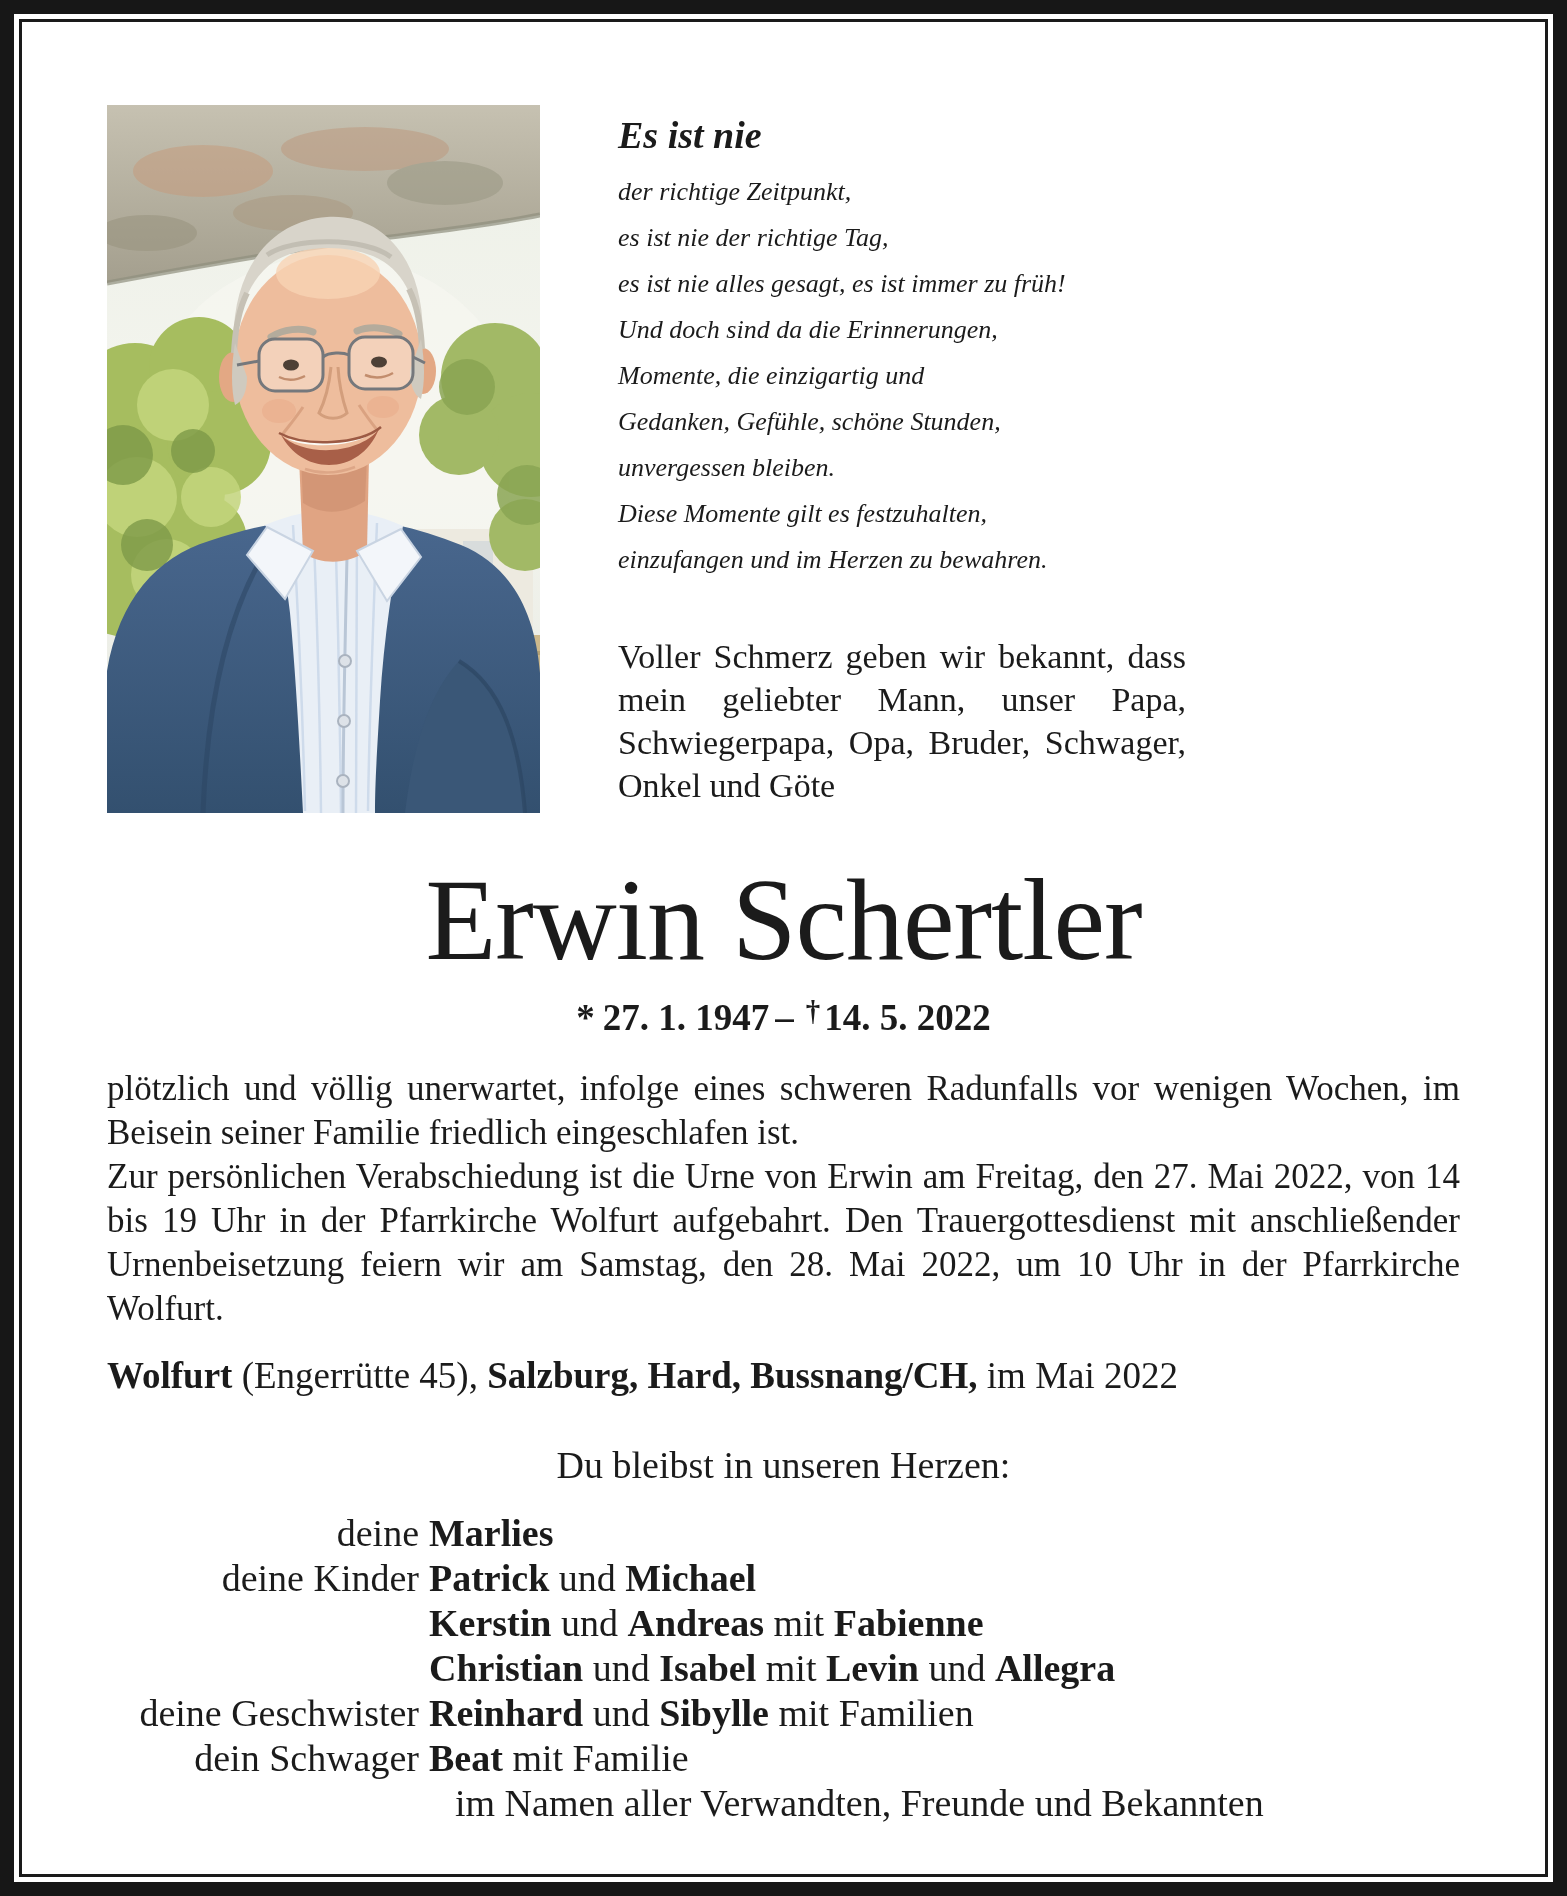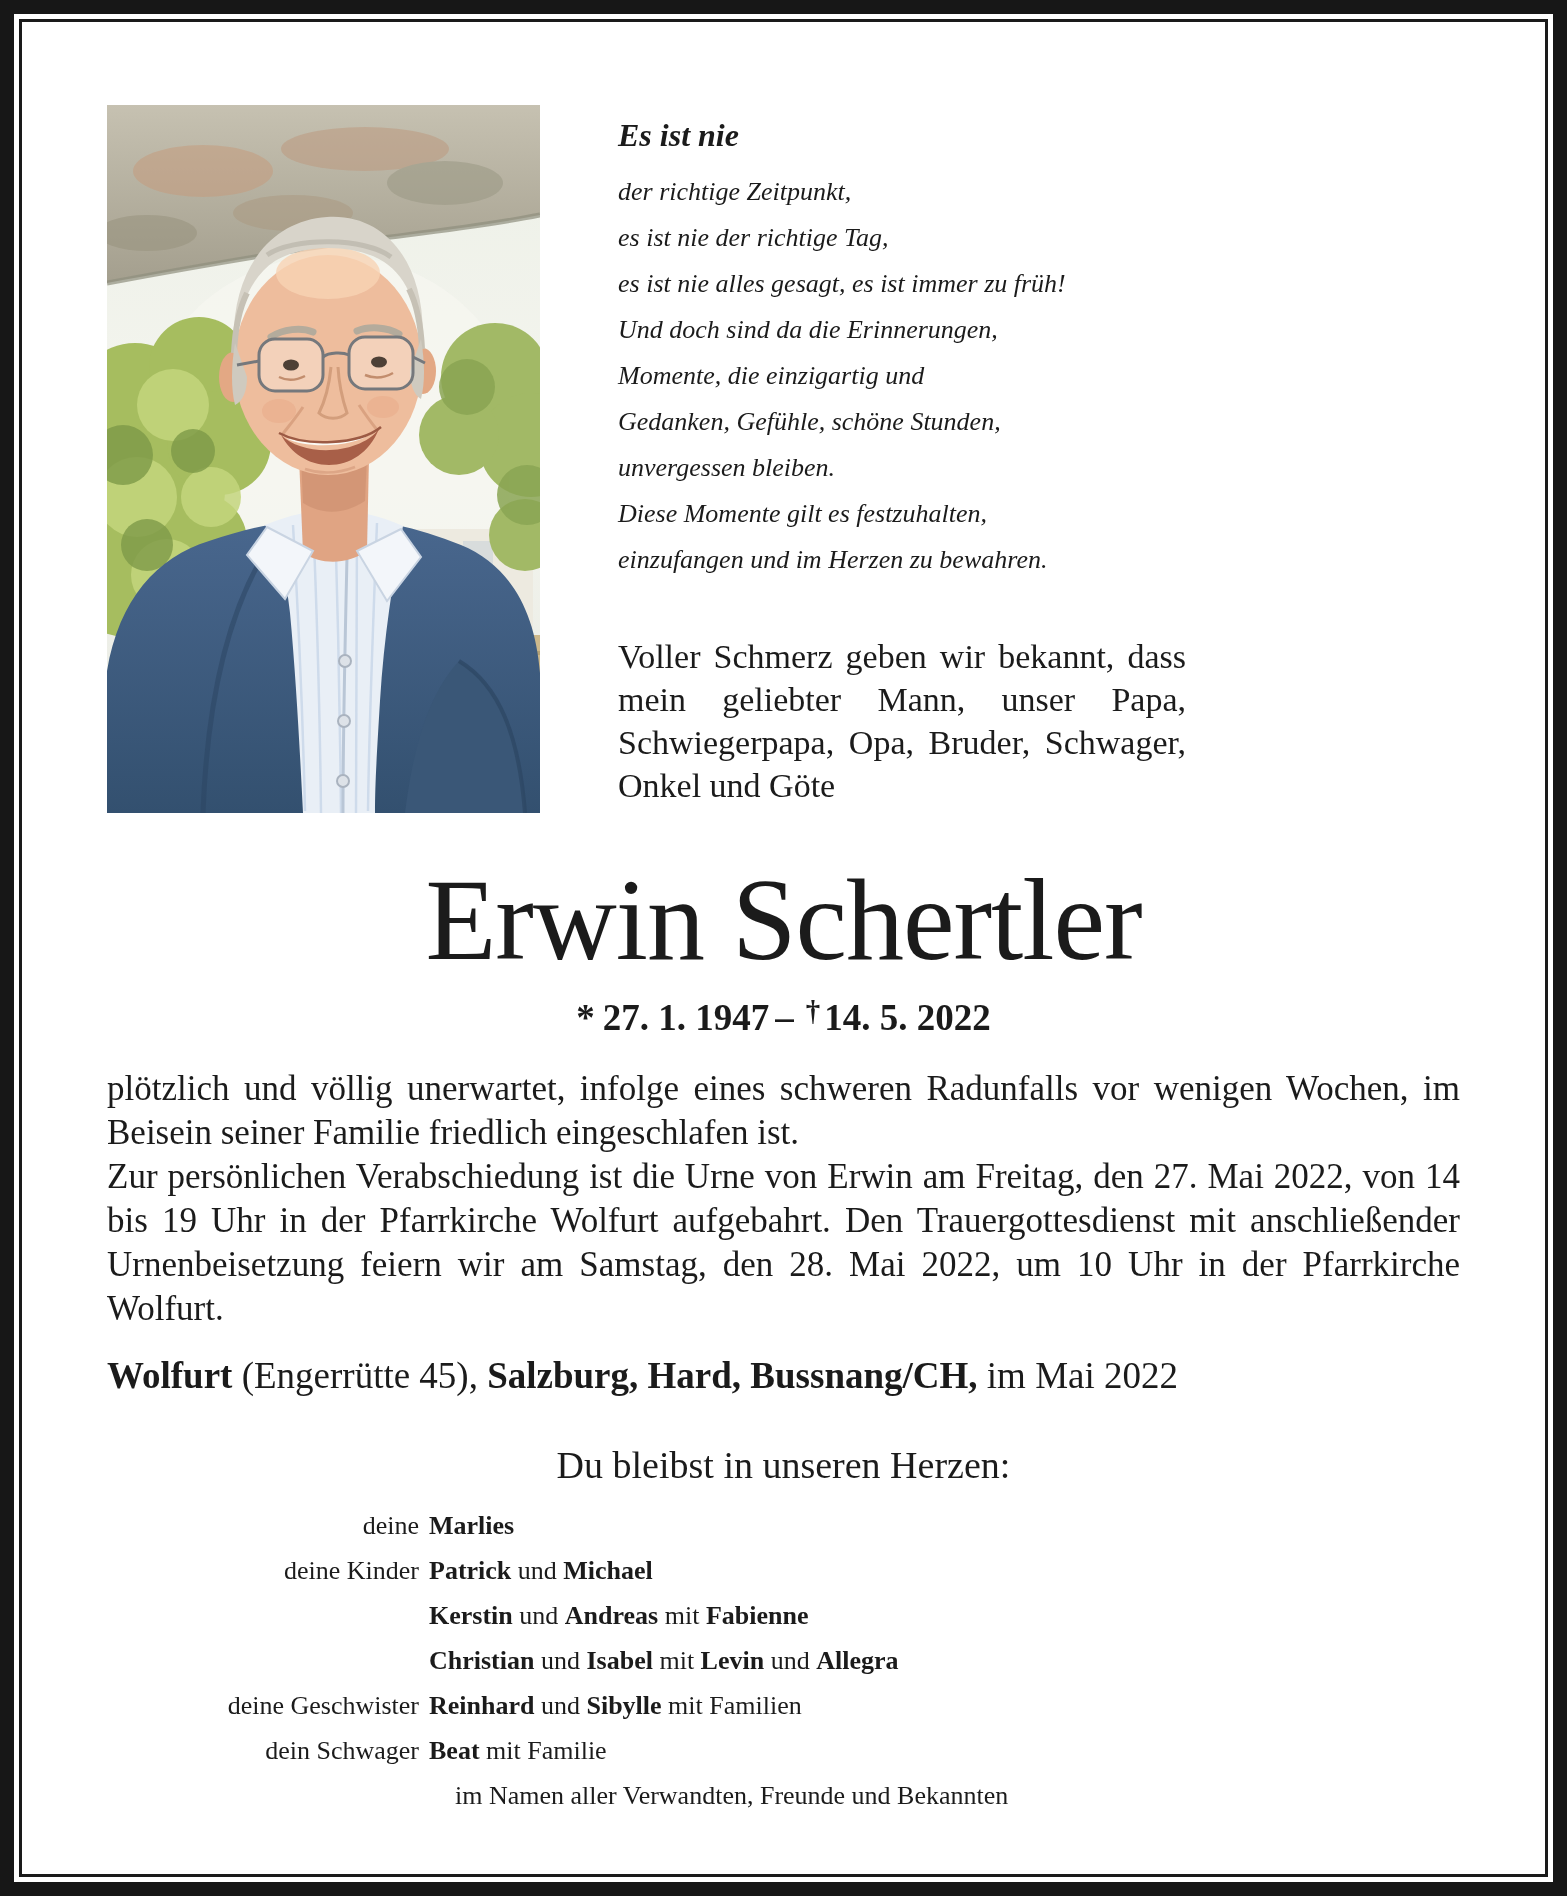--- a/index.html
+++ b/index.html
@@ -14,21 +14,21 @@
     background:#ffffff;height:100%;box-sizing:border-box;
     border:3px solid #1a1a1a;overflow:hidden;
   }
   .content{padding:0 85px;box-sizing:border-box;}
 
   .top-section{display:flex;gap:78px;padding-top:83px;}
   .photo{width:433px;height:708px;flex:none;overflow:hidden;}
   .photo svg{display:block;width:100%;height:100%;}
 
   .right-col{padding-top:10px;flex:1;min-width:0;}
-  .poem-title{font-style:italic;font-weight:bold;font-size:32px;line-height:40px;margin:0 0 14px 0;}
+  .poem-title{font-style:italic;font-weight:bold;font-size:38px;line-height:40px;margin:0 0 14px 0;}
   .poem-line{font-style:italic;font-size:26px;line-height:46px;white-space:nowrap;}
   .announcement{
     margin:52px 0 0 0;width:568px;font-size:34px;line-height:43px;
     text-align:justify;
   }
 
   .deceased-name{
     margin:46px 0 0 0;text-align:center;font-weight:normal;
     font-size:116px;line-height:1.06;letter-spacing:-1px;
   }
@@ -36,21 +36,21 @@
   .dates .star{margin-right:8px;}
   .dates .sep{margin:0 2px 0 6px;}
   .dates .dagger{font-size:0.78em;vertical-align:9px;margin:0 4px 0 10px;}
 
   .body-text{margin-top:26px;font-size:35px;line-height:44px;text-align:justify;}
   .body-text p{margin:0;}
 
   .location-line{margin:22px 0 0 0;font-size:37px;line-height:46px;}
   .farewell{margin:44px 0 0 0;text-align:center;font-size:38px;line-height:44px;}
 
-  .family{margin-top:16px;font-size:26px;line-height:45px;}
+  .family{margin-top:24px;font-size:38px;line-height:45px;}
   .family-row{display:grid;grid-template-columns:312px 1fr;column-gap:10px;}
   .family-label{text-align:right;white-space:nowrap;}
   .family-names{white-space:nowrap;}
   .family-names.closing{padding-left:26px;}
 </style>
 </head>
 <body>
 
 <div class="page">
  <div class="frame-gap">

